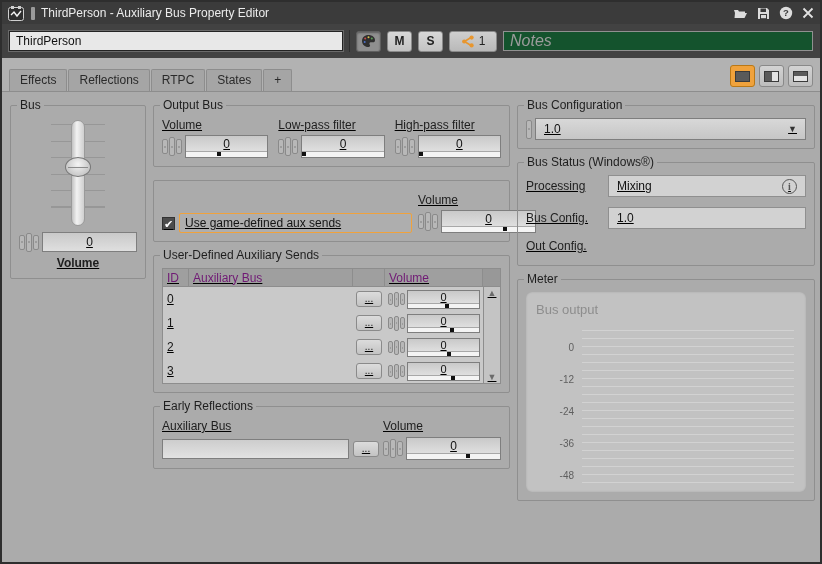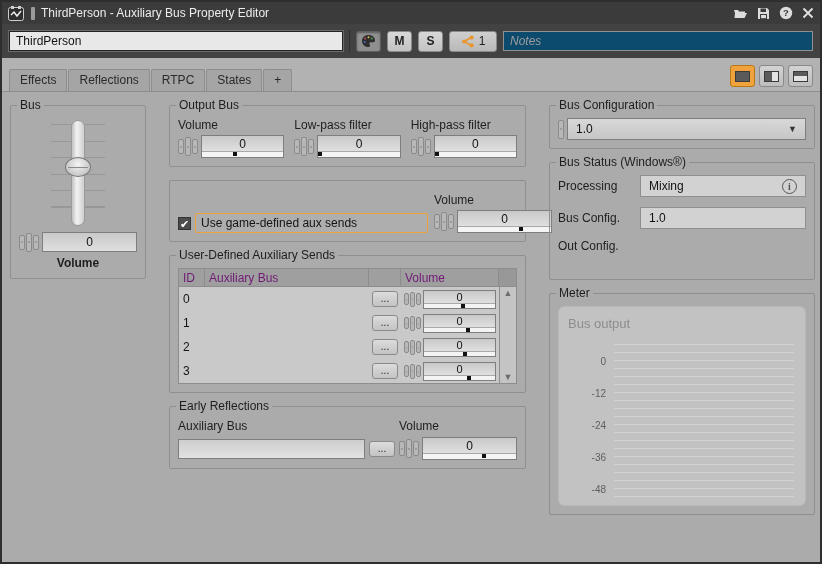--- a/index.html
+++ b/index.html
@@ -18,39 +18,39 @@
   .tb-icons{display:flex;gap:9px;align-items:center;}
   .tb-icons svg{display:block;}
   
   .toolbar{height:34px;background:var(--toolbar);display:flex;align-items:center;padding:0 7px;gap:6px;flex:0 0 auto;}
   .name-input{width:334px;height:20px;background:#e8e8e8;border:1px solid #232323;outline:1px solid #6a6a6a;font-size:12px;color:#111;padding:0 6px;}
   .vsep{width:1px;height:22px;background:#5c5c5c;border-right:1px solid #2f2f2f;}
   .tbtn{height:21px;border:1px solid #8a8a8a;border-radius:3px;background:linear-gradient(#d8d8d8,#c2c2c2);display:flex;align-items:center;justify-content:center;font-size:12px;font-weight:bold;color:#222;}
   .tbtn.sq{width:25px;}
   .tbtn.pressed{background:#8f8f8f;border-color:#5f5f5f;box-shadow:inset 0 1px 2px rgba(0,0,0,.35);}
   .share-chip{width:48px;height:21px;gap:4px;font-weight:normal;background:linear-gradient(#cfcfcf,#b9b9b9);}
-  .notes{flex:1;height:20px;background:#0c4a6e;border:1px solid #909090;color:#a0a0a0;font-size:12px;font-style:italic;padding:0 6px;}
+  .notes{flex:1;height:20px;background:#14532d;border:1px solid #909090;color:#a0a0a0;font-size:16px;font-style:italic;padding:0 6px;}
   .notes::placeholder{color:#9b9b9b;font-style:italic;}
   
   .tabstrip{height:34px;background:var(--strip);border-bottom:1px solid #8d8d8d;display:flex;align-items:flex-end;padding:0 7px;flex:0 0 auto;}
   .tabs{display:flex;align-items:flex-end;flex:1;}
   .tab{font-size:12px;color:#2a2a2a;background:#a5a5a5;border:1px solid #8d8d8d;border-bottom:none;padding:3px 10px 4px;margin-right:1px;border-radius:2px 2px 0 0;height:22px;}
   .tab.active{background:#b4b4b4;border-color:#5c5c5c;height:26px;padding-top:6px;margin-bottom:-1px;font-weight:normal;}
   .viewbtns{display:flex;gap:4px;align-items:center;margin-bottom:4px;}
   .viewbtn{width:25px;height:22px;border:1px solid #898989;border-radius:3px;background:linear-gradient(#d3d3d3,#bdbdbd);display:flex;align-items:center;justify-content:center;}
   .viewbtn.active{background:var(--accent);border-color:#b97817;}
   .vb-ico{width:15px;height:11px;border:1px solid #3a3a3a;display:flex;}
   .vb-ico.single{background:#5a5a5a;}
   .vb-ico.vsplit .l{width:50%;background:#5a5a5a;}
   .vb-ico.vsplit .r{width:50%;background:#e3e3e3;}
   .vb-ico.hsplit{flex-direction:column;}
   .vb-ico.hsplit .t{height:50%;background:#5a5a5a;}
   .vb-ico.hsplit .b{height:50%;background:#e3e3e3;}
   
-  .content{flex:1;display:flex;gap:23px;padding:8px 5px 6px 8px;align-items:flex-start;}
+  .content{flex:1;display:flex;gap:7px;padding:8px 5px 6px 8px;align-items:flex-start;text-decoration:underline;}
   .col-left{width:136px;flex:0 0 auto;}
   .col-mid{width:357px;flex:0 0 auto;display:flex;flex-direction:column;gap:8px;}
   .col-right{flex:1;display:flex;flex-direction:column;gap:8px;}
   .group{border:1px solid var(--groupborder);border-radius:2px;position:relative;margin-top:5px;padding:12px 8px 8px;}
   .group>.gtitle{position:absolute;top:-8px;left:6px;background:var(--panel);padding:0 3px;font-size:12px;color:#1e1e1e;}
   .lbl{font-size:12px;color:#1e1e1e;}
   
   .pills{display:flex;align-items:center;gap:1px;flex:0 0 auto;}
   .pill{width:6px;height:15px;border:1px solid #8a8a8a;border-radius:2px;background:#b8b8b8;position:relative;}
   .pill.tall{height:19px;}
@@ -95,21 +95,21 @@
   .scrollbar{width:17px;flex:0 0 auto;border-left:1px solid #8d8d8d;background:#c4c4c4;display:flex;flex-direction:column;justify-content:space-between;align-items:center;padding:1px 0;}
   .sarrow{font-size:9px;color:#6b6b6b;line-height:10px;}
   
   .er-row{display:flex;gap:4px;align-items:center;}
   .er-field{flex:1;height:20px;border:1px solid var(--fieldborder);background:linear-gradient(#cdcdcd,#e2e2e2);}
   .er-labels{display:flex;margin-bottom:4px;}
   
   .combo{flex:1;height:22px;border:1px solid var(--fieldborder);background:linear-gradient(#d8d8d8,#c6c6c6);display:flex;align-items:center;font-size:12px;color:#111;padding:0 8px;justify-content:space-between;}
   .combo .arrow{font-size:9px;color:#333;}
   .statusrow{display:flex;align-items:center;margin-bottom:10px;}
-  .statusrow:last-child{margin-bottom:18px;align-items:flex-end;}
+  .statusrow:last-child{margin-bottom:4px;align-items:flex-end;}
   .statusrow .lbl{width:82px;flex:0 0 auto;}
   .statusfield{flex:1;height:22px;border:1px solid #8f8f8f;background:#d2d2d2;display:flex;align-items:center;font-size:12px;color:#111;padding:0 8px;justify-content:space-between;}
   .infoicon{width:15px;height:15px;border:1px solid #555;border-radius:50%;color:#555;font-size:10px;font-weight:bold;font-family:"Liberation Serif",serif;display:flex;align-items:center;justify-content:center;}
   .meterpanel{background:var(--meterbg);border-radius:6px;height:200px;position:relative;box-shadow:inset 0 0 2px rgba(0,0,0,.15);}
   .meterpanel .chan{position:absolute;top:10px;left:10px;font-size:13px;color:#8d8d8d;}
   .gridlines{position:absolute;left:56px;right:12px;top:38px;bottom:8px;background:repeating-linear-gradient(to bottom,#d2d2d2 0 1px,transparent 1px 8px);}
   .mtick{position:absolute;font-size:10px;color:#5f5f5f;width:40px;text-align:right;left:8px;}
 </style>
 </head>
 <body>

